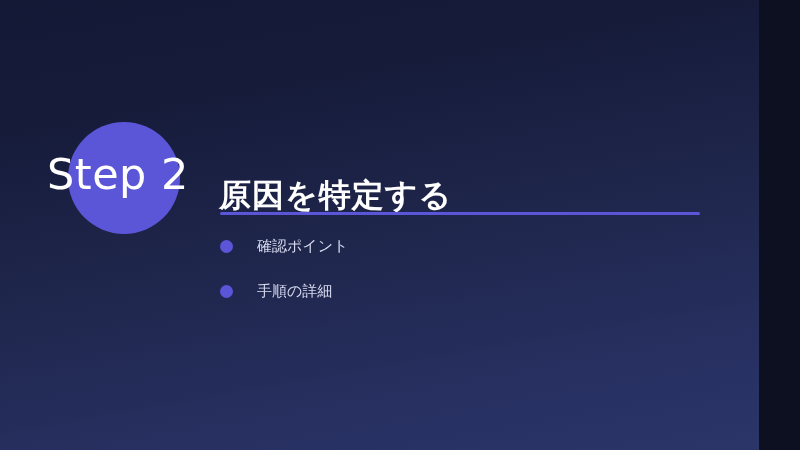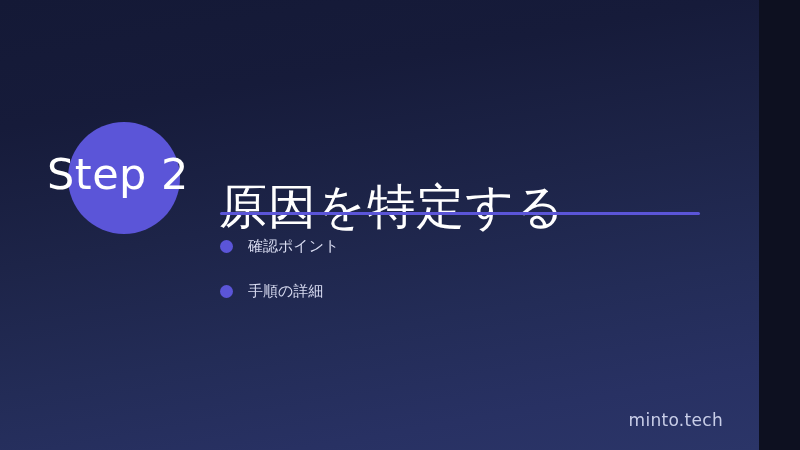--- a/index.html
+++ b/index.html
@@ -49,22 +49,22 @@
     color: #ffffff;
     line-height: 48px;
     white-space: nowrap;
   }
 
   
   .heading {
     position: absolute;
     left: 219px;
     top: 148px;
-    font-size: 48px;
-    font-weight: 400;
+    font-size: 32px;
+    font-weight: 700;
     color: #ffffff;
     line-height: 52px;
     letter-spacing: 1px;
     white-space: nowrap;
   }
 
   
   .rule {
     position: absolute;
     left: 220px;
@@ -90,21 +90,21 @@
   }
   .bullet-dot {
     width: 13px;
     height: 13px;
     border-radius: 50%;
     background: #5b55d8;
     margin-top: 2px;
     flex: 0 0 auto;
   }
   .bullet-text {
-    margin-left: 15px;
+    margin-left: 24px;
     font-size: 15px;
     font-weight: 500;
     color: #d9dcf1;
     line-height: 17px;
     white-space: nowrap;
   }
 
   
   .watermark {
     position: absolute;
@@ -138,15 +138,14 @@
     </div>
 
 
     <div class="bullet-row">
       <span class="bullet-dot"></span>
       <span class="bullet-text">手順の詳細</span>
     </div>
 
   </div>
 
-  <div class="watermark">minto.tech</div>
 
 </div>
 
 </body></html>

